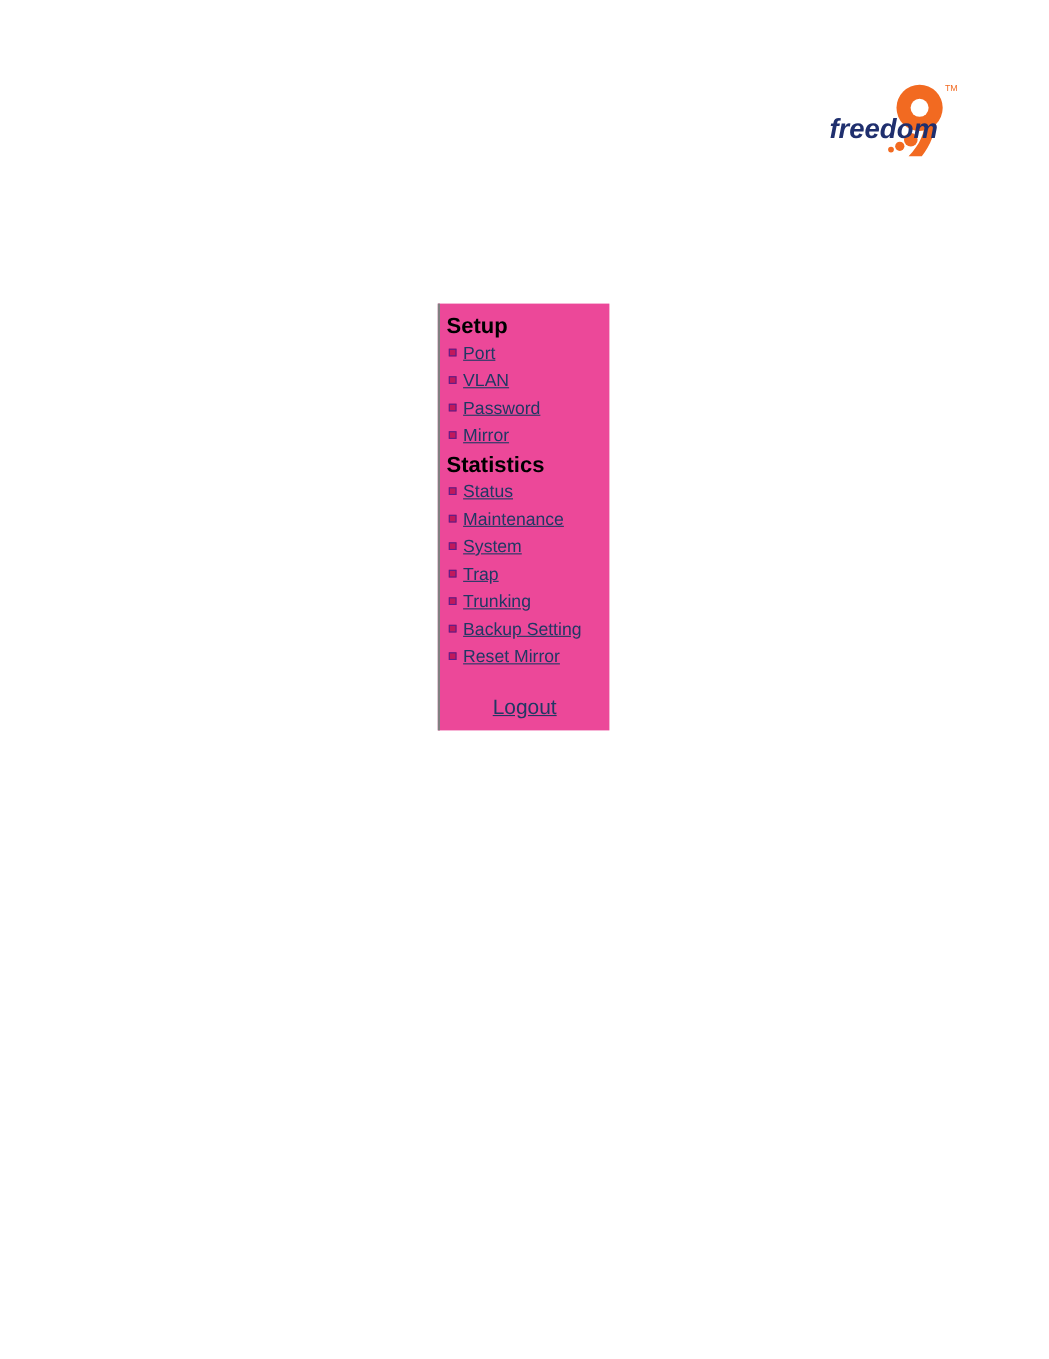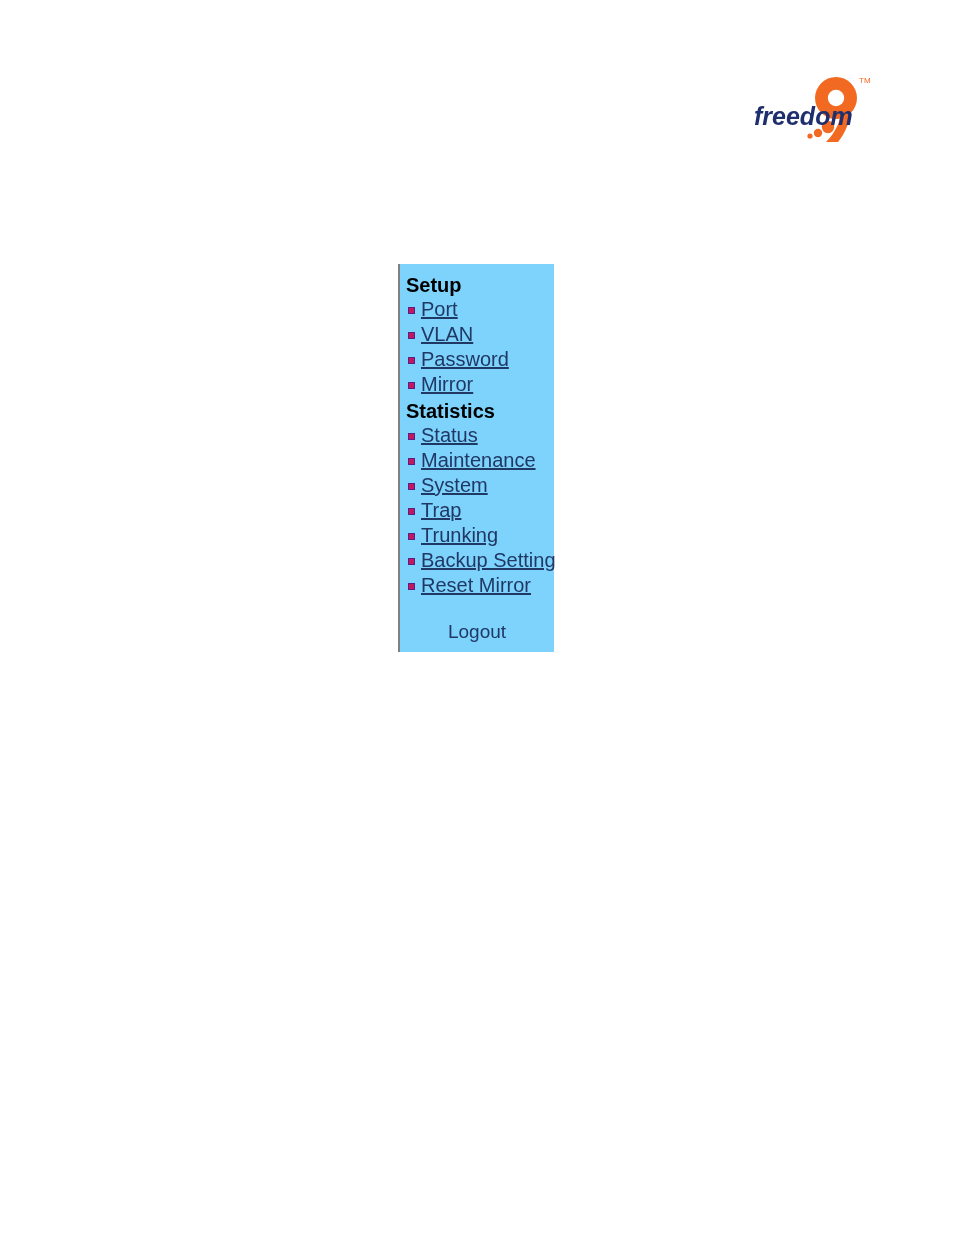--- a/index.html
+++ b/index.html
@@ -23,24 +23,24 @@
     top: 70px;
     width: 124px;
     height: 80px;
   }
   #brand-logo svg { display: block; }
 
   
   #menu-panel {
     position: absolute;
     left: 398px;
-    top: 264px;
+    top: 276px;
     width: 156px;
     height: 388px;
-    background: #7dd3fc;
+    background: #ec4899;
     border-left: 2px solid #808080;
     box-sizing: border-box;
   }
 
   .section-heading {
     color: #000000;
     font-size: 20px;
     line-height: 24px;
     font-weight: 600;
     letter-spacing: 0px;
@@ -68,33 +68,34 @@
     width: 7px;
     height: 7px;
     background: #c2185b;
     border: 1px solid #5b1f8c;
     box-sizing: border-box;
     vertical-align: 2px;
     margin-right: 6px;
   }
   .menu-link {
     color: #203864;
-    font-size: 20px;
+    font-size: 16px;
     text-decoration: underline;
     font-family: "Liberation Sans", "DejaVu Sans", sans-serif;
     cursor: pointer;
   }
 
   #logout-row {
     text-align: center;
     margin-top: 23px;
   }
   #logout-link {
     color: #203864;
     font-size: 19px;
+    text-decoration: underline;
     cursor: pointer;
     font-family: "Liberation Sans", "DejaVu Sans", sans-serif;
   }
 </style>
 </head>
 <body>
 
 <div id="brand-logo">
   <svg width="124" height="80" viewBox="0 0 124 80" xmlns="http://www.w3.org/2000/svg">
 

